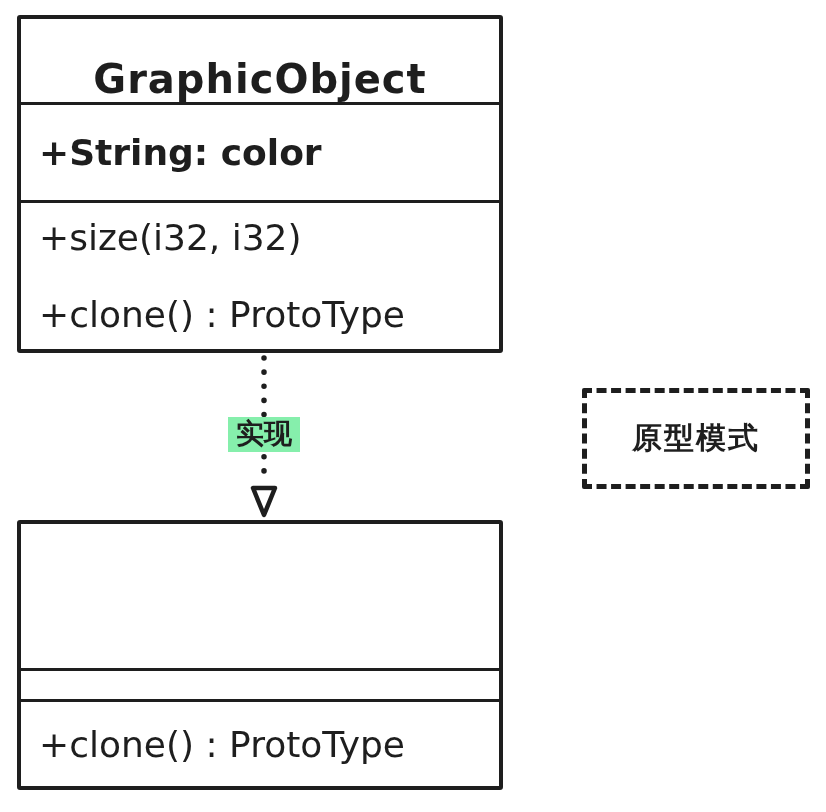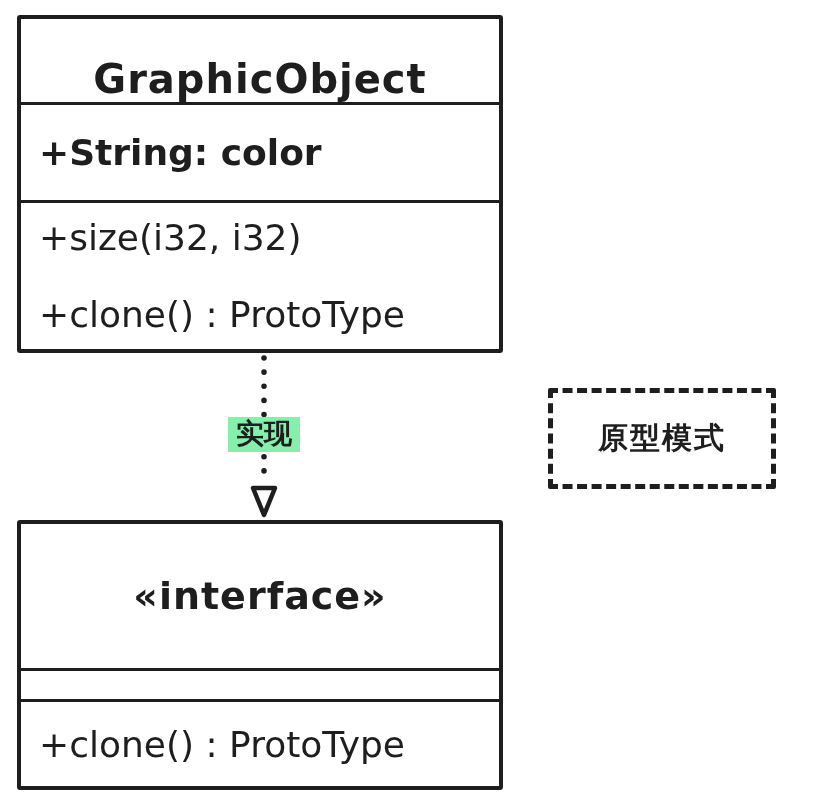--- a/index.html
+++ b/index.html
@@ -82,21 +82,21 @@
     transform: translateX(-50%);
     background: #86efac;
     padding: 2px 8px;
     font-size: 28px;
     font-weight: bold;
     line-height: 1.1;
     white-space: nowrap;
   }
   #note-box {
     position: absolute;
-    left: 548px;
+    left: 582px;
     top: 388px;
     width: 228px;
     height: 101px;
     border: 5px dashed #1e1e1e;
     border-radius: 2px;
     background: #ffffff;
     display: flex;
     align-items: center;
     justify-content: center;
     font-size: 30px;
@@ -127,21 +127,20 @@
     <polygon points="21,138 43,138 32,165" fill="#ffffff" stroke="#1e1e1e" stroke-width="4.5" stroke-linejoin="round"></polygon>
   </svg>
   <div id="realization-label">实现</div>
 
   <div id="note-box">
     <span>原型模式</span>
   </div>
 
   <div class="uml-box" id="class-prototype">
     <div class="compartment title-compartment">
-      <span class="stereotype">«interface»</span>
     </div>
     <div class="compartment attrs-compartment"></div>
     <div class="compartment methods-compartment">
       <span class="member-line">+clone() : ProtoType</span>
     </div>
   </div>
 
 </div>
 
 </body></html>

